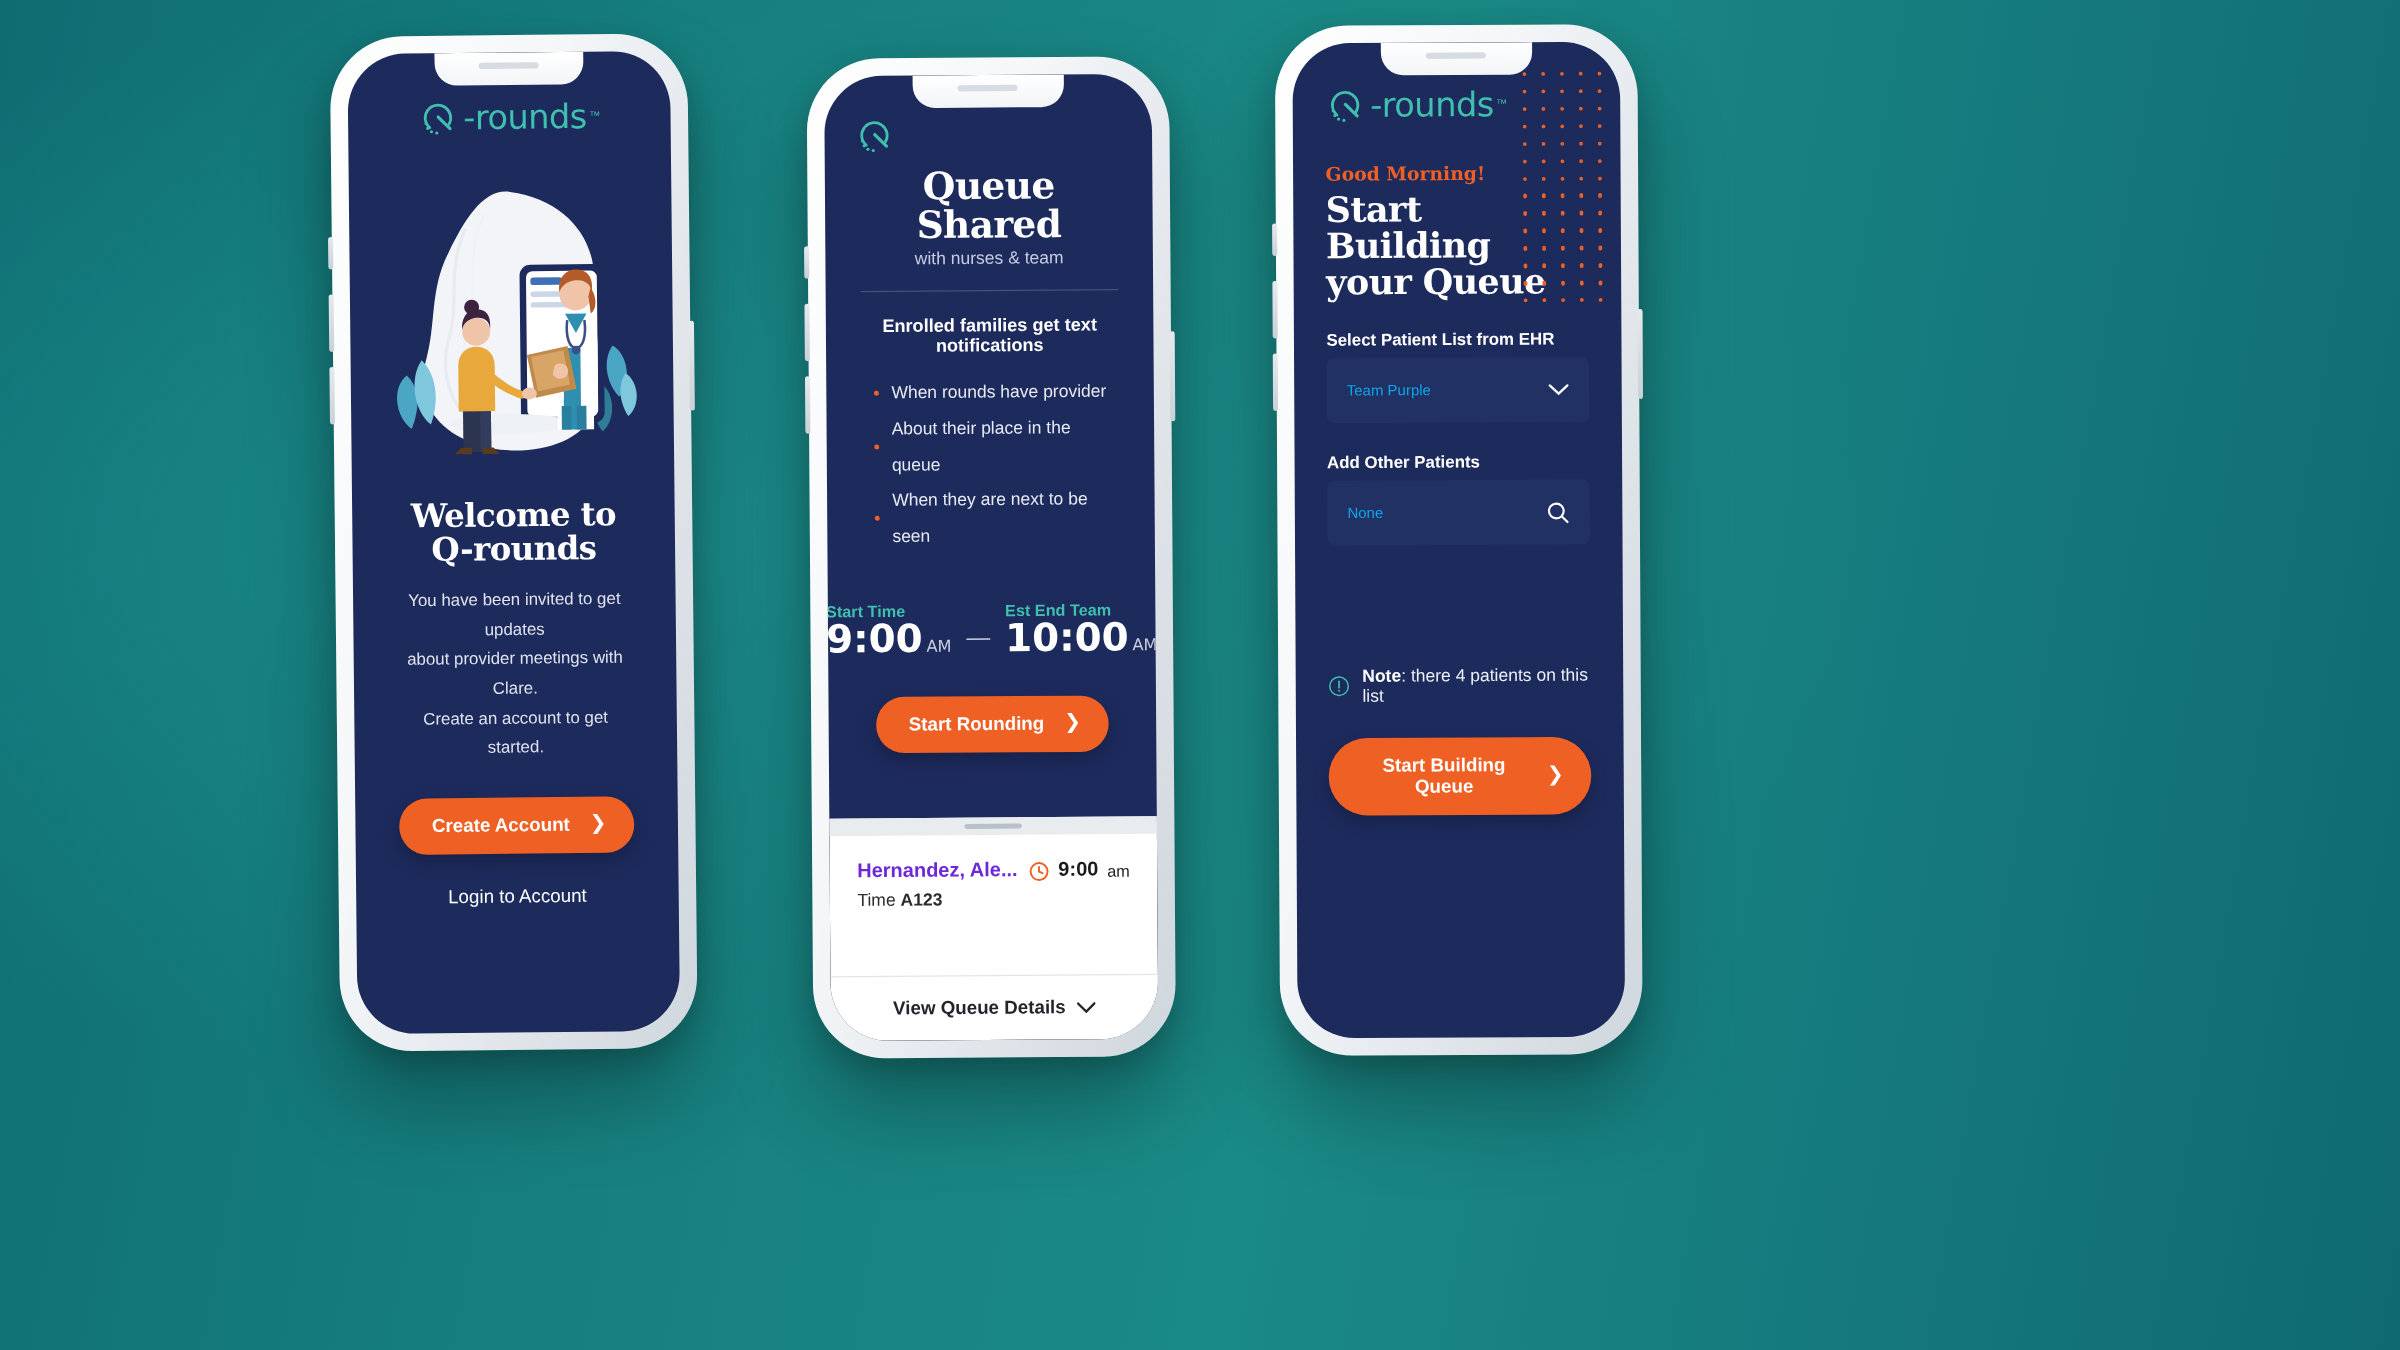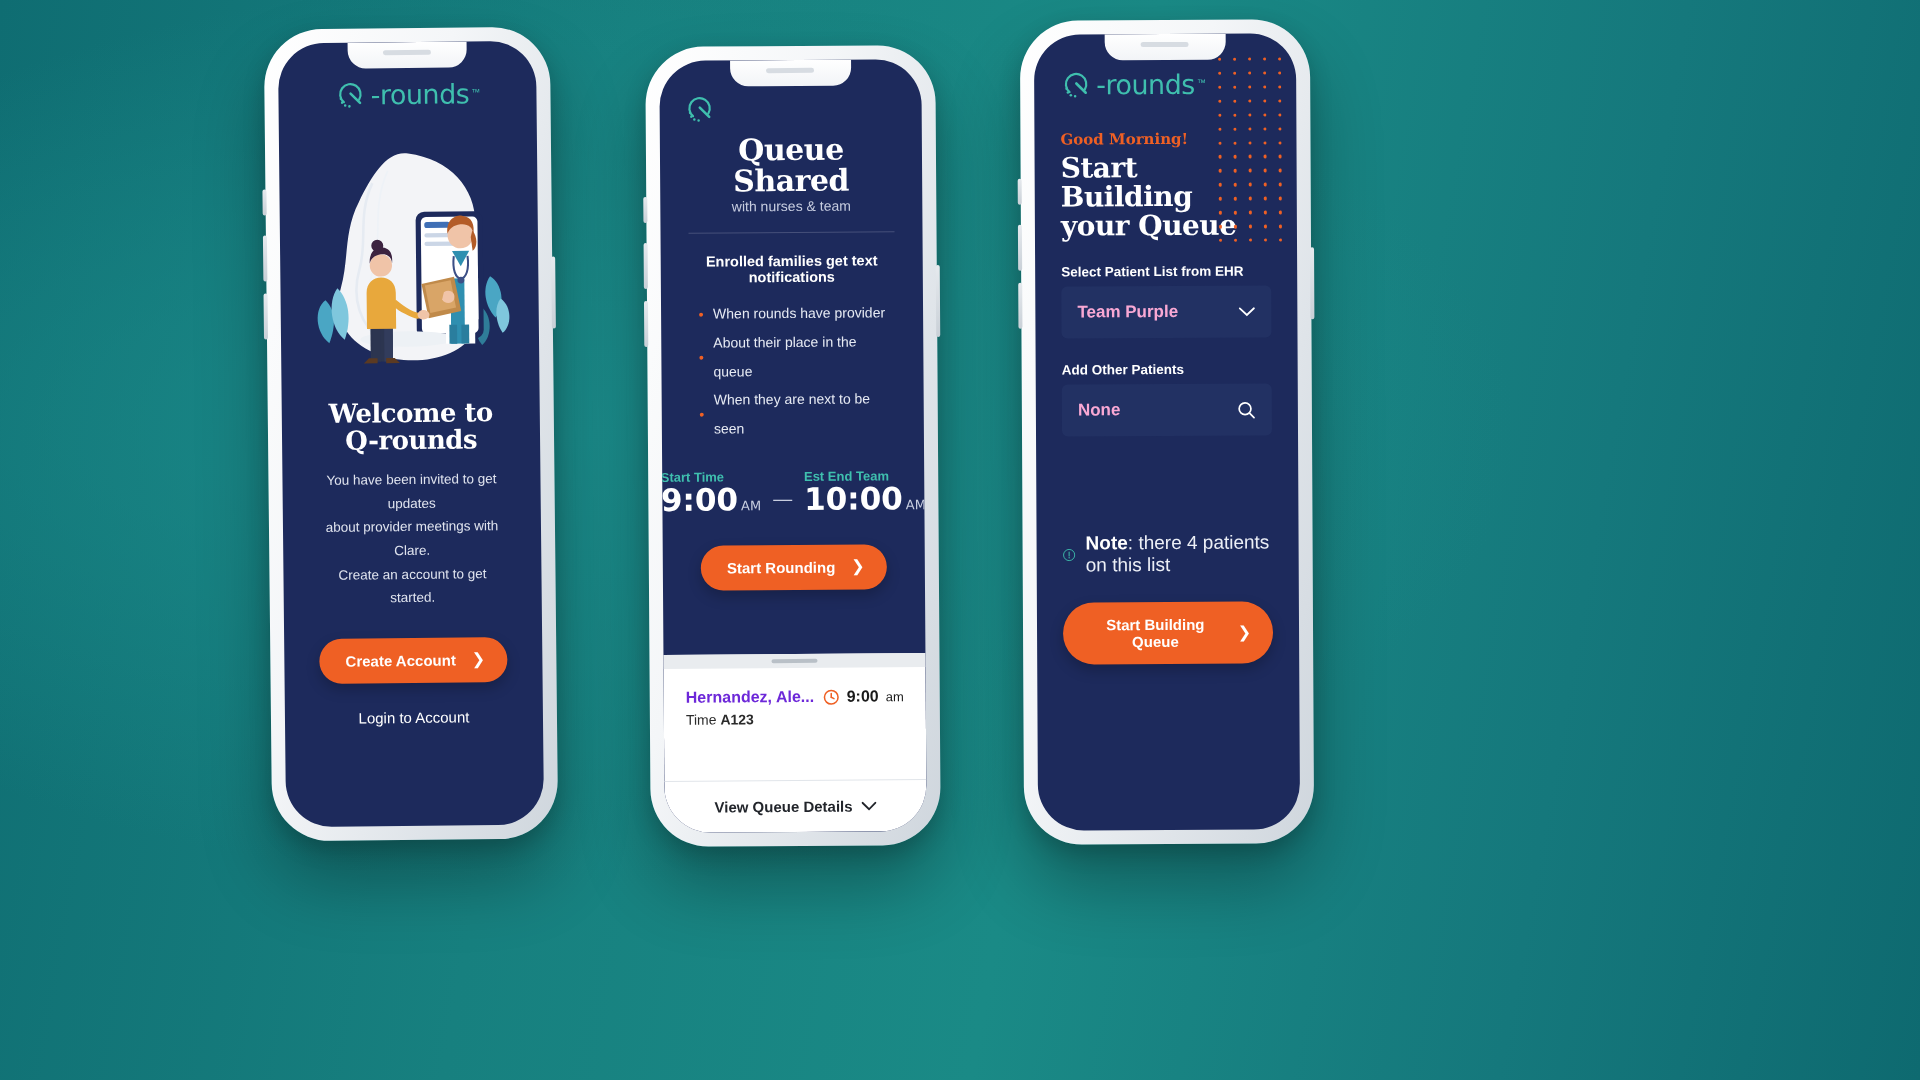--- a/index.html
+++ b/index.html
@@ -102,21 +102,21 @@
   .divider { height:1px; background:#46507a; margin:18px 4px 0; }
   .p2-lead { color:#ffffff; font-size:14.5px; font-weight:700; text-align:center; margin-top:20px; }
   .blist { list-style:none; margin:14px 0 0 14px; }
   .blist li {
     color:#e6eaf3; font-size:14px; font-weight:300; line-height:2.05;
     display:flex; align-items:center; gap:10px;
   }
   .dot { width:4px; height:4px; border-radius:50%; background:#ef6024; flex:0 0 auto; }
   .times { display:flex; justify-content:center; align-items:flex-end; gap:12px; margin-top:26px; }
   .tcol { text-align:left; }
-  .tlabel { color:#3fbfae; font-size:13px; font-weight:700; }
+  .tlabel { color:#3fbfae; font-size:13px; font-weight:700;margin-top:12px; }
   .tval { color:#fff; font-family:"DejaVu Sans", sans-serif; font-weight:700; font-size:31px; line-height:1; }
   .tsuf { color:#c8cee0; font-size:13px; font-weight:400; margin-left:3px; }
   .tdash { color:#c8cee0; font-size:19px; padding-bottom:5px; }
   .p2-cta { display:flex; justify-content:center; margin-top:30px; }
   .p2-sheet {
     position:absolute; left:0; right:0; bottom:0; height:178px;
     background:#ffffff; border-top:14px solid #e9ecef;
   }
   .grabber { position:absolute; left:50%; top:-9px; transform:translateX(-50%);
              width:46px; height:4px; border-radius:3px; background:#b9c0c7; }
@@ -142,23 +142,23 @@
   .dotgrid i { width:3.4px; height:3.4px; border-radius:50%; background:#ef6024; display:block; }
   .p3-greet { color:#ef6024; font-size:15px; font-weight:700; margin-top:30px; font-family:"DejaVu Serif", serif; }
   .p3-title { font-size:28px; margin-top:5px; }
   .field { margin-top:24px; }
   .flabel { color:#ffffff; font-size:13.5px; font-weight:700; margin-bottom:7px; }
   .fbox {
     background:#223163; border-radius:6px; height:52px;
     display:flex; align-items:center; justify-content:space-between;
     padding:0 16px; cursor:pointer;
   }
-  .fval { color:#f9a8d4; font-size:17px; font-weight:700; }
+  .fval { color:#0ea5e9; font-size:12px; font-weight:400; }
   .note { display:flex; align-items:center; gap:10px; margin-top:96px; }
-  .note-txt { color:#eceff6; font-size:19px; font-weight:300; }
+  .note-txt { color:#eceff6; font-size:14px; font-weight:300; }
   .note-txt b { font-weight:700; color:#fff; }
   .p3-cta { display:flex; justify-content:flex-start; margin-top:26px; }
 </style>
 </head>
 <body>
 
 <div class="stage">
 
   <div class="phone" id="phone1">
     <div class="side-btn l" style="top:160px;height:26px;"></div>

